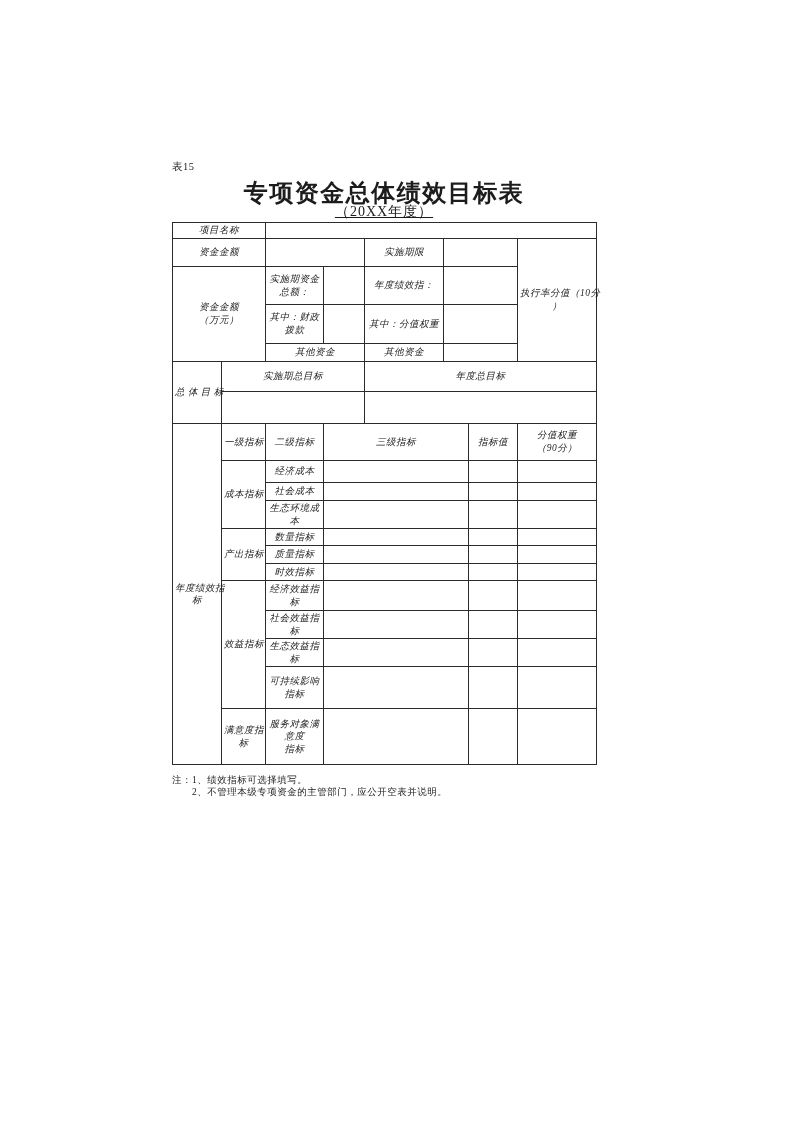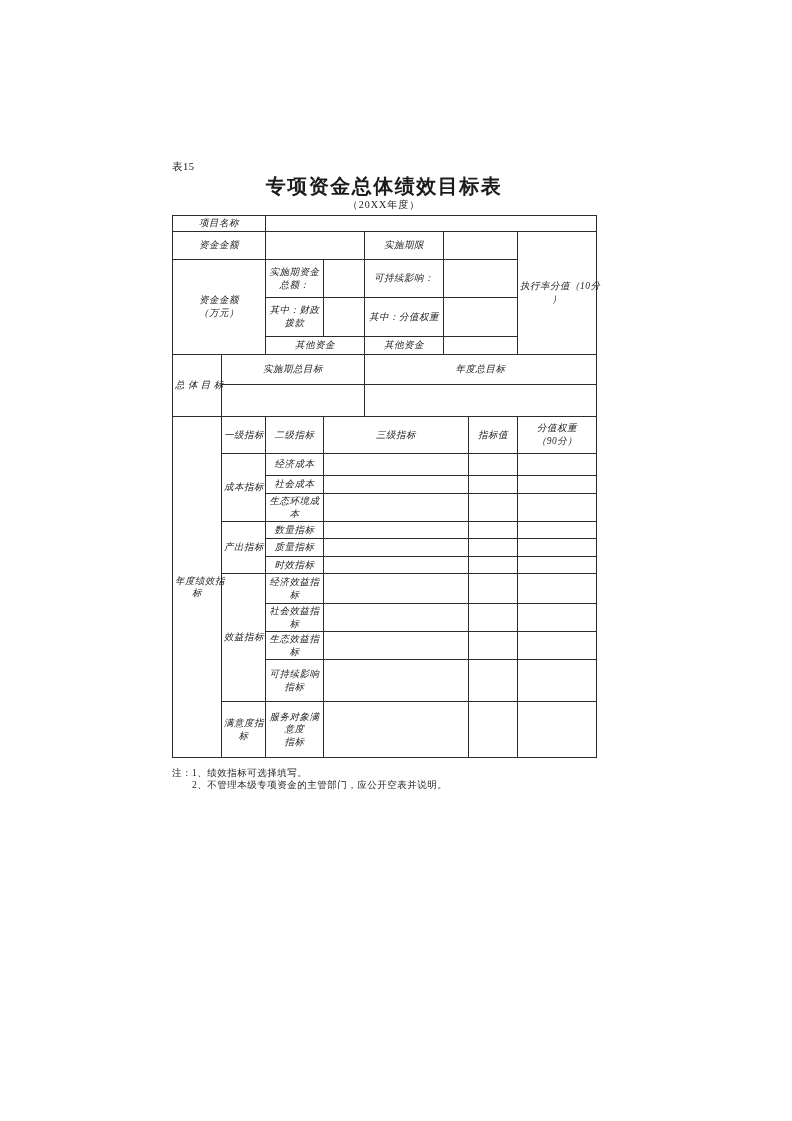--- a/index.html
+++ b/index.html
@@ -21,32 +21,33 @@
     width: 424px;
   }
   .form-tag {
     font-size: 10.5px;
     letter-spacing: 0.5px;
     height: 13px;
     line-height: 13px;
   }
   .form-title {
     text-align: center;
-    font-size: 20px;
+    font-size: 24px;
     font-weight: bold;
     letter-spacing: 1.5px;
     line-height: 25px;
-    margin-top: 1px;
+    margin-top: 8px;
     white-space: nowrap;
   }
   .form-subtitle {
     text-align: center;
-    font-size: 10px;
+    font-size: 14px;
     letter-spacing: 1px;
     line-height: 12px;
+    text-decoration: underline;
   }
   table.form {
     border-collapse: collapse;
     table-layout: fixed;
     width: 424px;
     margin-top: 4px;
     font-style: italic;
   }
   table.form td {
     border: 1px solid #2b2b2b;
@@ -106,21 +107,21 @@
         <td rowspan="4">执行率分值（10分
 ）</td>
       </tr>
 
       <tr style="height:38px">
         <td colspan="2" rowspan="3">资金金额
 （万元）</td>
         <td>实施期资金
 总额：</td>
         <td></td>
-        <td>可持续影响：</td>
+        <td>年度绩效指：</td>
         <td colspan="2"></td>
       </tr>
 
       <tr style="height:39px">
         <td>其中：财政
 拨款</td>
         <td></td>
         <td>其中：分值权重</td>
         <td colspan="2"></td>
       </tr>

